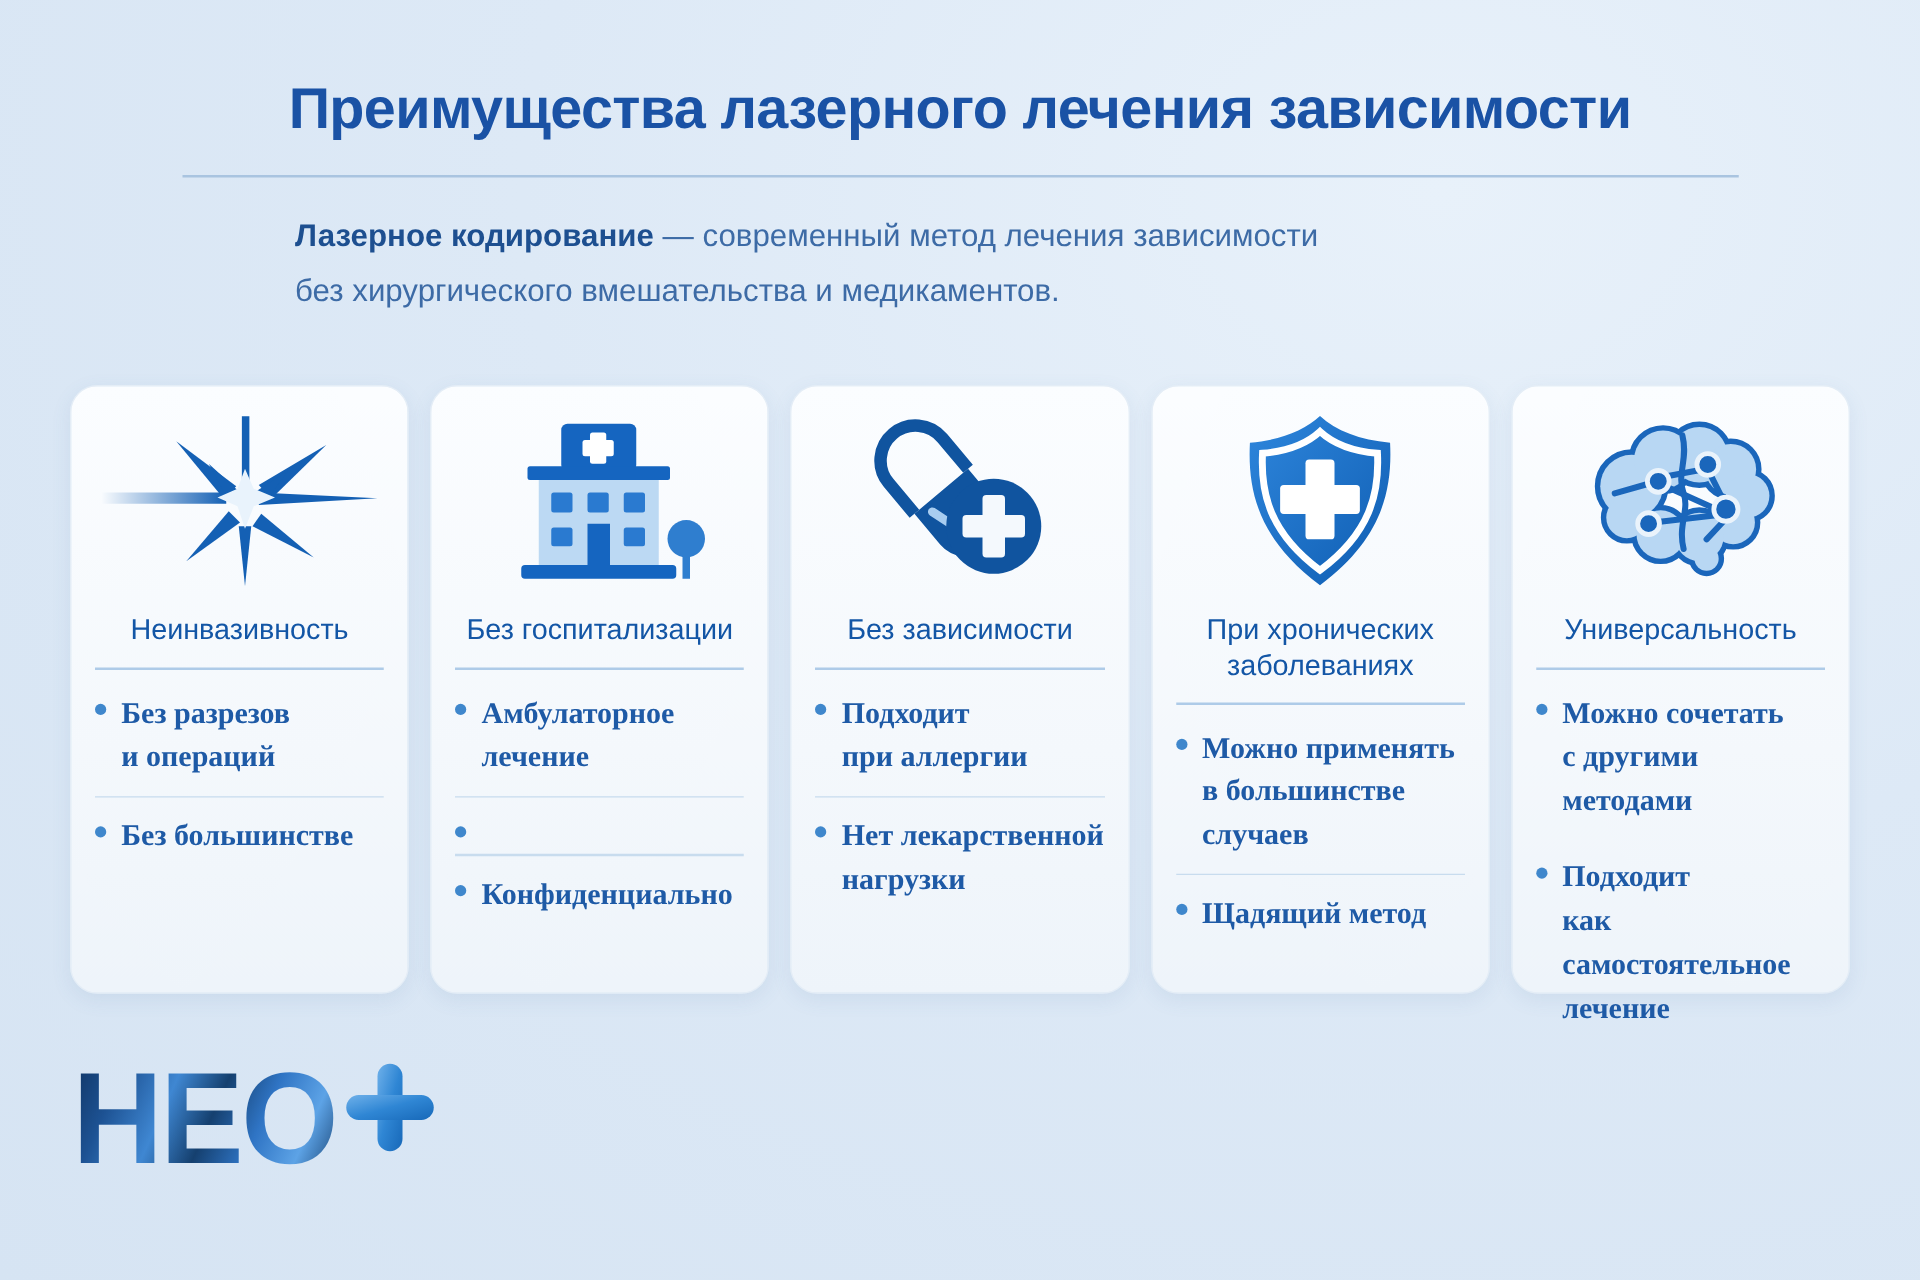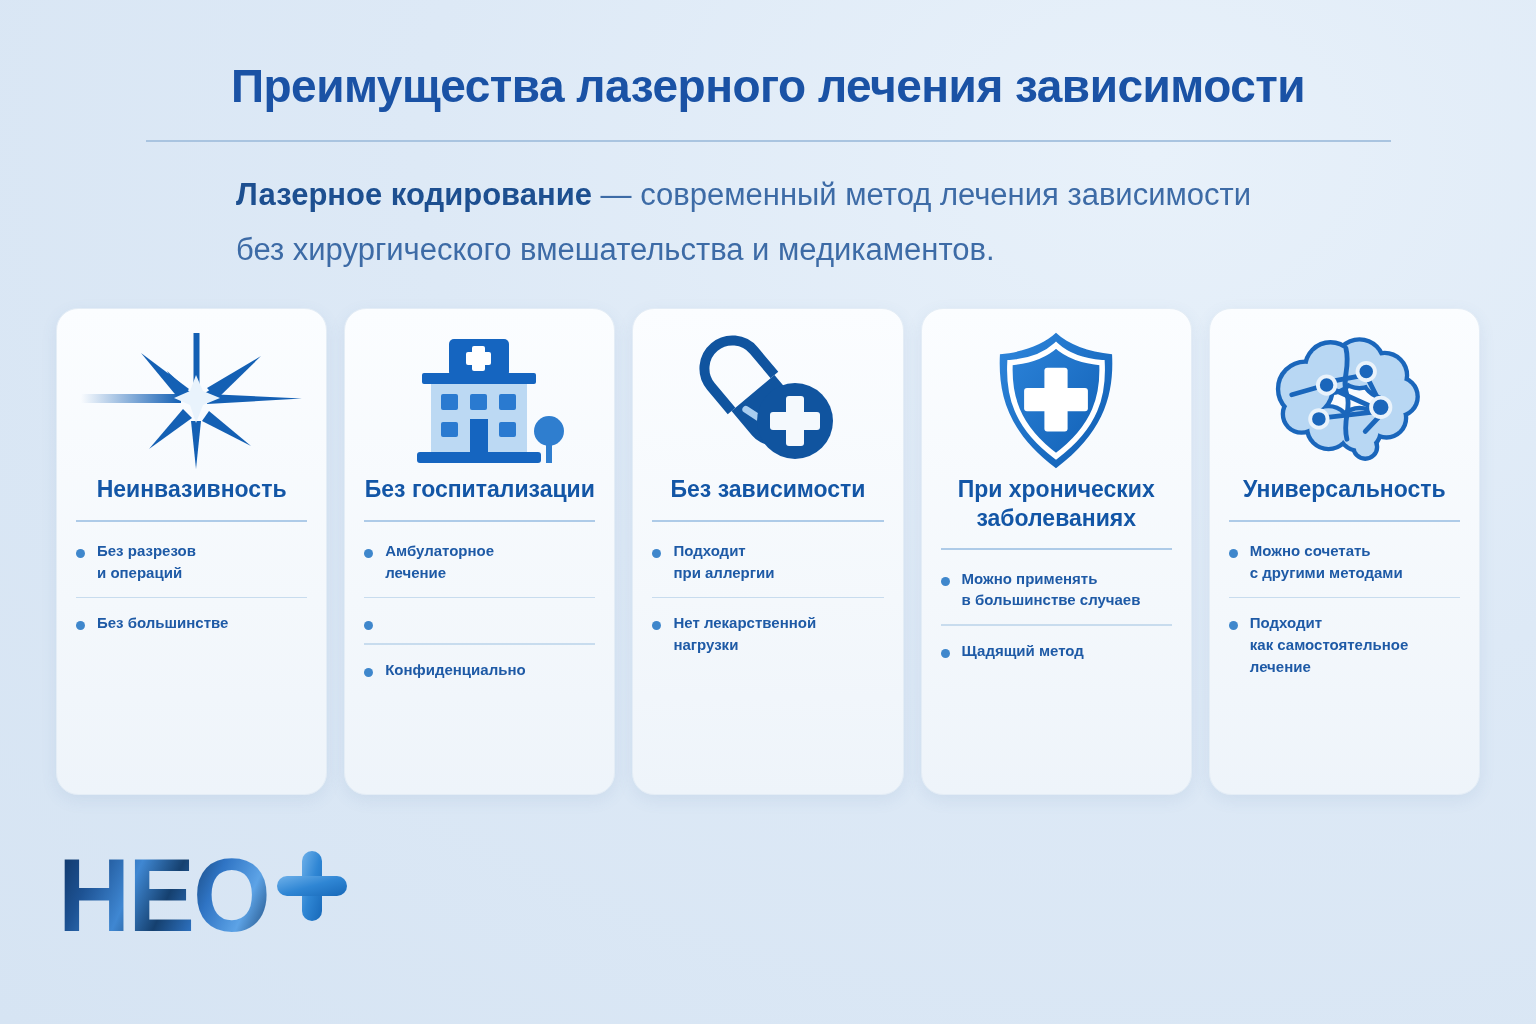--- a/index.html
+++ b/index.html
@@ -22,21 +22,21 @@
     line-height:1.05;
   }
   .header-rule {
     width:1245px; height:2px;
     margin:30px auto 0 auto;
     background:#a9c4e0;
   }
   .subtitle {
     margin:26px 0 0 236px;
     text-align:left;
-    font-size:31px;
+    font-size:25px;
     line-height:1.75;
     color:#3d6ba6;
     white-space:pre-line;
     max-width:1100px;
   }
   .subtitle .lead { color:#1d4f90; font-weight:bold; }
 
   
   .cards {
     position:absolute;
@@ -54,48 +54,49 @@
     padding:18px 17px 16px 17px;
     display:flex;
     flex-direction:column;
   }
   .icon-wrap {
     height:148px;
     display:flex; align-items:center; justify-content:center;
     flex:none;
   }
   .card-title {
-    margin-top:0;
+    margin-top:14px;
     text-align:center;
     color:#1356a6;
     font-size:23px;
-    font-weight:bold;
+    font-weight:normal;
     line-height:1.25;
     white-space:pre-line;
     min-height:30px;
   }
   .title-rule {
     height:2px; background:#aecbe8;
     margin:15px 2px 4px 2px; flex:none;
   }
   .bullet-item {
     display:flex; align-items:flex-start; gap:12px;
     padding:14px 0 13px 2px;
   }
   .bullet-dot {
     width:9px; height:9px; border-radius:50%;
     background:#3f87cc; flex:none;
     margin-top:9px;
   }
   .bullet-text {
     color:#1e5aa6;
-    font-size:15px;
+    font-size:24px;
     font-weight:bold;
     line-height:1.45;
     white-space:pre-line;
+    font-family:Liberation Serif, serif;
   }
   .bullet-rule { height:1.5px; background:#c8dcee; margin:0 2px; }
 
   
   .logo {
     position:absolute;
     left:58px; top:845px;
     display:flex; align-items:flex-start;
     height:110px;
   }

